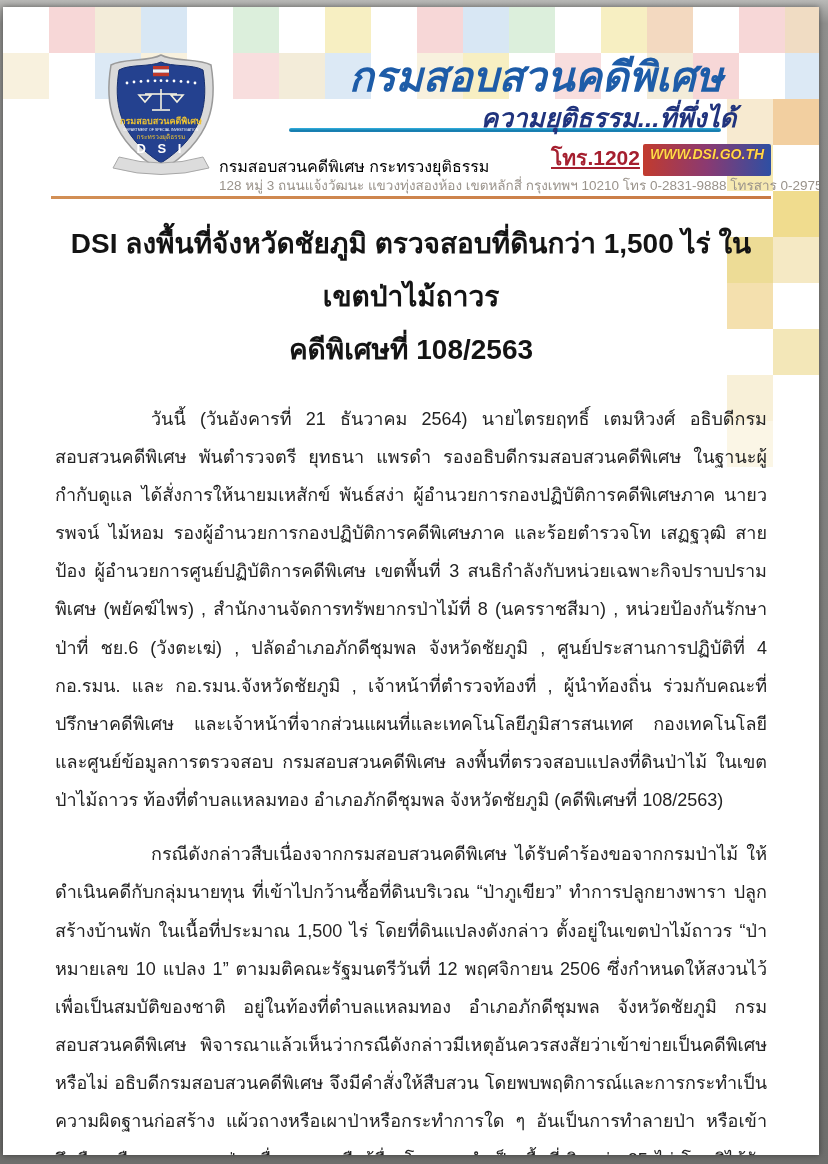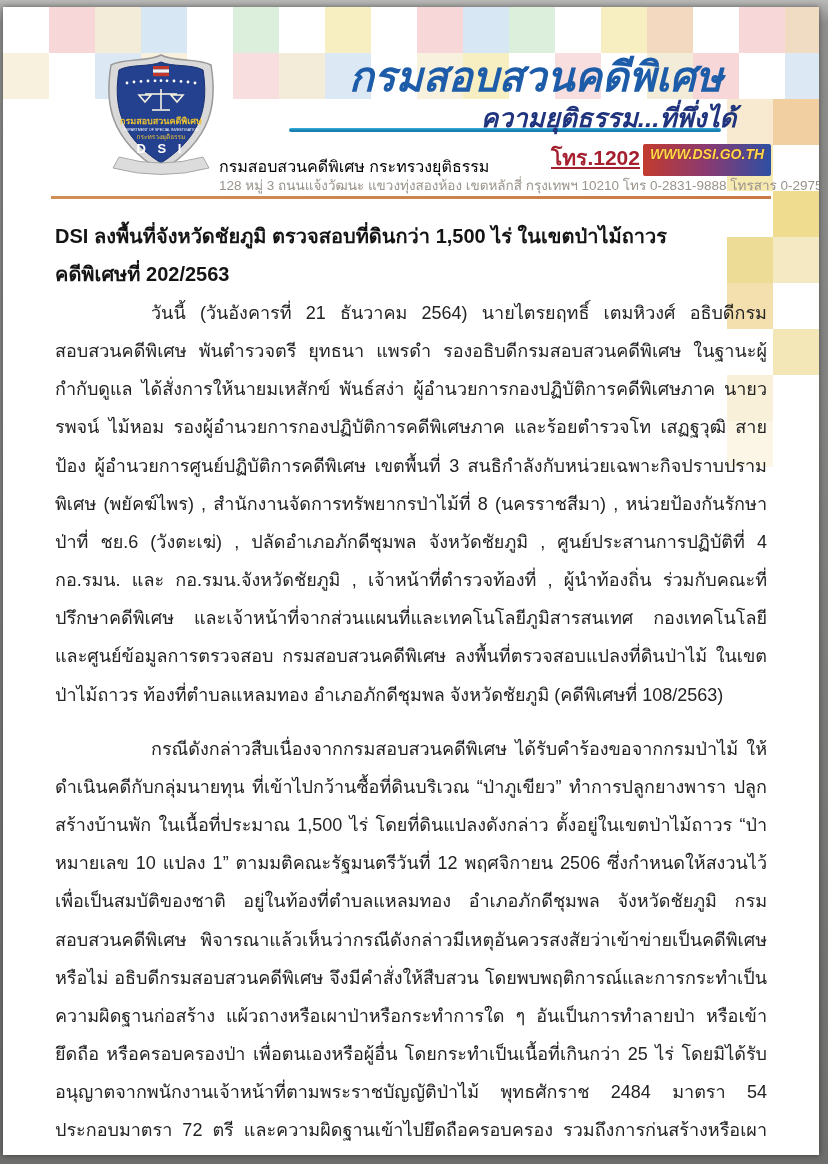--- a/index.html
+++ b/index.html
@@ -49,22 +49,22 @@
     padding:2px 7px 14px;border-radius:2px;white-space:nowrap;
     text-shadow:0 0 1px #7a1d12;
   }
   .org-line{position:absolute;left:216px;top:147px;font-size:16px;color:#000000;}
   .addr-line{position:absolute;left:216px;top:167px;font-size:13.5px;color:#9a938b;white-space:nowrap;}
   .orange-rule{position:absolute;left:48px;right:48px;top:189px;height:3px;
     background:linear-gradient(90deg,#d28f55,#c97a45);}
   
   main{position:relative;z-index:1;padding:8px 52px 0 52px;}
   .title{
-    text-align:left;font-size:20px;font-weight:bold;color:#141414;
-    line-height:1.9;margin:6px 0 1px 0;
+    text-align:center;font-size:28px;font-weight:bold;color:#141414;
+    line-height:1.9;margin:6px 0 23px 0;
   }
   .para{
     font-size:18px;color:#232323;line-height:2.12;
     text-align:justify;text-indent:96px;margin:0;
   }
   .para.second{margin-top:16px;}
 </style>
 </head>
 <body>
 
@@ -153,20 +153,20 @@
     <div class="tel">โทร.1202</div>
     <div class="web">WWW.DSI.GO.TH</div>
     <div class="org-line">กรมสอบสวนคดีพิเศษ กระทรวงยุติธรรม</div>
     <div class="addr-line">128 หมู่ 3 ถนนแจ้งวัฒนะ แขวงทุ่งสองห้อง เขตหลักสี่ กรุงเทพฯ 10210 โทร 0-2831-9888 โทรสาร 0-2975-9889</div>
     <div class="orange-rule"></div>
   </header>
 
   <main>
     <h1 class="title">
       <span>DSI ลงพื้นที่จังหวัดชัยภูมิ ตรวจสอบที่ดินกว่า 1,500 ไร่ ในเขตป่าไม้ถาวร</span><br>
-      <span>คดีพิเศษที่ 202/2563</span>
+      <span>คดีพิเศษที่ 108/2563</span>
     </h1>
     <p class="para">วันนี้ (วันอังคารที่ 21 ธันวาคม 2564) นายไตรยฤทธิ์  เตมหิวงศ์ อธิบดีกรมสอบสวนคดีพิเศษ พันตำรวจตรี ยุทธนา  แพรดำ รองอธิบดีกรมสอบสวนคดีพิเศษ  ในฐานะผู้กำกับดูแล ได้สั่งการให้นายมเหสักข์ พันธ์สง่า ผู้อำนวยการกองปฏิบัติการคดีพิเศษภาค นายวรพจน์  ไม้หอม รองผู้อำนวยการกองปฏิบัติการคดีพิเศษภาค และร้อยตำรวจโท เสฏฐวุฒิ  สายป้อง  ผู้อำนวยการศูนย์ปฏิบัติการคดีพิเศษ เขตพื้นที่ 3  สนธิกำลังกับหน่วยเฉพาะกิจปราบปรามพิเศษ (พยัคฆ์ไพร) , สำนักงานจัดการทรัพยากรป่าไม้ที่ 8 (นครราชสีมา) , หน่วยป้องกันรักษาป่าที่ ชย.6 (วังตะเฆ่) , ปลัดอำเภอภักดีชุมพล จังหวัดชัยภูมิ , ศูนย์ประสานการปฏิบัติที่ 4 กอ.รมน. และ กอ.รมน.จังหวัดชัยภูมิ , เจ้าหน้าที่ตำรวจท้องที่ , ผู้นำท้องถิ่น ร่วมกับคณะที่ปรึกษาคดีพิเศษ และเจ้าหน้าที่จากส่วนแผนที่และเทคโนโลยีภูมิสารสนเทศ กองเทคโนโลยีและศูนย์ข้อมูลการตรวจสอบ กรมสอบสวนคดีพิเศษ ลงพื้นที่ตรวจสอบแปลงที่ดินป่าไม้ ในเขตป่าไม้ถาวร ท้องที่ตำบลแหลมทอง อำเภอภักดีชุมพล จังหวัดชัยภูมิ (คดีพิเศษที่ 108/2563)</p>
     <p class="para second">กรณีดังกล่าวสืบเนื่องจากกรมสอบสวนคดีพิเศษ ได้รับคำร้องขอจากกรมป่าไม้ ให้ดำเนินคดีกับกลุ่มนายทุน ที่เข้าไปกว้านซื้อที่ดินบริเวณ “ป่าภูเขียว” ทำการปลูกยางพารา ปลูกสร้างบ้านพัก ในเนื้อที่ประมาณ 1,500 ไร่  โดยที่ดินแปลงดังกล่าว ตั้งอยู่ในเขตป่าไม้ถาวร “ป่าหมายเลข 10 แปลง 1” ตามมติคณะรัฐมนตรีวันที่ 12 พฤศจิกายน 2506  ซึ่งกำหนดให้สงวนไว้เพื่อเป็นสมบัติของชาติ อยู่ในท้องที่ตำบลแหลมทอง อำเภอภักดีชุมพล จังหวัดชัยภูมิ  กรมสอบสวนคดีพิเศษ พิจารณาแล้วเห็นว่ากรณีดังกล่าวมีเหตุอันควรสงสัยว่าเข้าข่ายเป็นคดีพิเศษหรือไม่ อธิบดีกรมสอบสวนคดีพิเศษ จึงมีคำสั่งให้สืบสวน  โดยพบพฤติการณ์และการกระทำเป็นความผิดฐานก่อสร้าง แผ้วถางหรือเผาป่าหรือกระทำการใด ๆ อันเป็นการทำลายป่า หรือเข้ายึดถือ หรือครอบครองป่า เพื่อตนเองหรือผู้อื่น โดยกระทำเป็นเนื้อที่เกินกว่า 25 ไร่  โดยมิได้รับอนุญาตจากพนักงานเจ้าหน้าที่ตามพระราชบัญญัติป่าไม้ พุทธศักราช 2484 มาตรา 54 ประกอบมาตรา 72 ตรี และความผิดฐานเข้าไปยึดถือครอบครอง รวมถึงการก่นสร้างหรือเผาป่า เนื้อที่เกินกว่า 50 ไร่ โดยมิได้รับอนุญาตจากพนักงานเจ้าหน้าที่ตามประมวลกฎหมายที่ดิน มาตรา 9 ประกอบมาตรา 108 ทวิ โดยความผิดทั้ง 2 ฐานความผิดดังกล่าวเป็นความผิดที่มีบทกำหนดโทษตามที่กำหนดไว้ในบัญชีท้ายประกาศ กคพ. (ฉบับที่ 7)  พ.ศ.2562 ข้อ 20 และ 23 ตามลำดับ และมีลักษณะคดีตามความในมาตรา 21 วรรคหนึ่ง (1)(ก) และ (ข)   โดยในวันที่ 24 พฤศจิกายน 2563 อธิบดีกรมสอบสวนคดีพิเศษ ได้อนุมัติให้เป็นคดีพิเศษ ที่ 108/2563</p>
 
   </main>
 
 </div>
 
 </body></html>

